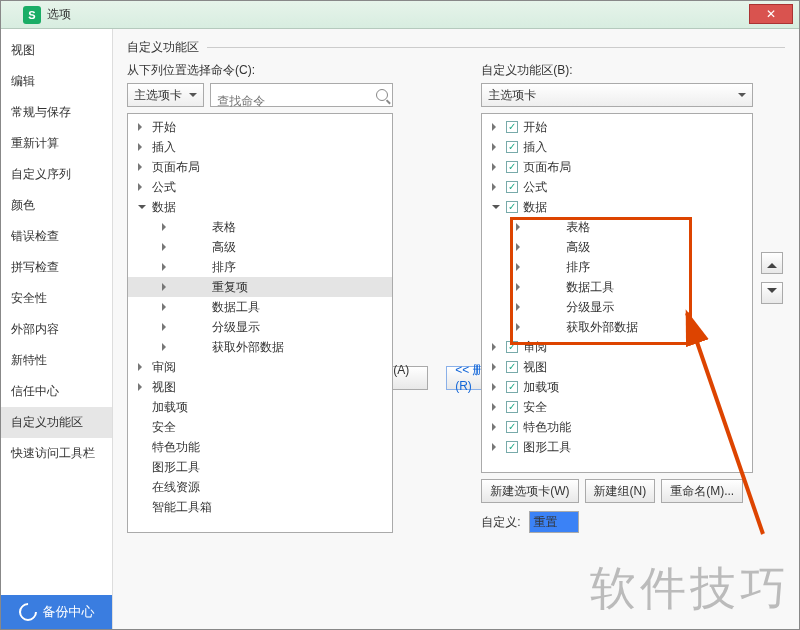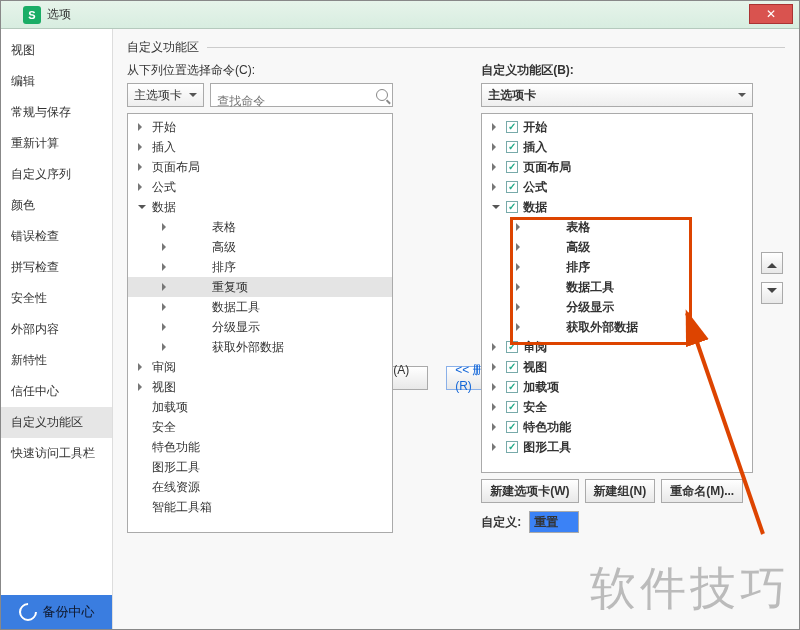--- a/index.html
+++ b/index.html
@@ -7,29 +7,29 @@
   .window { position:absolute; top:0; left:0; width:800px; height:630px; background:#f8f8f8; border:1px solid #888; }
   .titlebar { height:28px; background:linear-gradient(#e6f4ea,#d8ede0); display:flex; align-items:center; padding:0 22px; border-bottom:1px solid #b5c9bd; position:relative;}
   .titlebar .logo { width:18px; height:18px; background:#1aad66; border-radius:3px; margin-right:6px; display:inline-flex; align-items:center; justify-content:center; color:#fff; font-size:11px; font-weight:bold;}
   .logo::after{content:"S";}
   .titlebar .title { font-size:12px; color:#333; }
   .close-btn { position:absolute; right:6px; top:3px; width:44px; height:20px; background:#d9534f; border:1px solid #a33; color:#fff; display:flex; align-items:center; justify-content:center; font-size:12px; cursor:pointer;}
   .body { display:flex; height:calc(100% - 28px); }
   .sidebar { width:112px; background:#fff; border-right:1px solid #ddd; padding-top:6px; display:flex; flex-direction:column; }
   .side-item { padding:7px 10px; font-size:12px; color:#333; cursor:pointer; }
   .side-item.active { background:#e6e6e6; }
-  .backup-btn { margin-top:auto; height:34px; background:#3a7de0; color:#0f172a; display:flex; align-items:center; justify-content:center; font-size:13px; gap:6px; cursor:pointer;}
+  .backup-btn { margin-top:auto; height:34px; background:#3a7de0; color:#ffffff; display:flex; align-items:center; justify-content:center; font-size:13px; gap:6px; cursor:pointer;}
   .backup-btn::before { content:""; width:14px; height:14px; border:2px solid #fff; border-radius:50%; border-top-color:transparent; transform:rotate(45deg);}
   .main { flex:1; padding:10px 14px 10px 14px; overflow:hidden; font-size:12px; color:#333; position:relative;}
   .section-title { font-size:12px; color:#333; margin-bottom:2px; display:flex; align-items:center; }
   .section-title::after { content:""; flex:1; height:1px; background:#ccc; margin-left:8px; }
   .cols { display:flex; gap:8px; margin-top:6px; }
   .col-left { width:270px; }
   .col-mid { width:72px; display:flex; flex-direction:row; align-items:center; justify-content:center; gap:18px; padding-top:160px;}
-  .col-right { width:276px;font-weight:bold; }
+  .col-right { width:276px; }
   .col-arrows { width:24px; padding-top:190px; display:flex; flex-direction:column; gap:8px; }
   .lbl { font-size:12px; margin-bottom:4px; }
   .row { display:flex; gap:6px; margin-bottom:6px;}
   .combo { flex:1; height:24px; border:1px solid #aaa; background:linear-gradient(#fff,#eee); display:flex; align-items:center; padding:0 6px; font-size:12px; position:relative; cursor:pointer;}
   .combo::after { content:""; position:absolute; right:6px; top:9px; border:4px solid transparent; border-top-color:#555;}
   .search { flex:0 0 92px; height:24px; border:1px solid #aaa; background:#fff; display:flex; align-items:center; padding:0 4px;}
   .search input { border:none; outline:none; flex:1; font-size:12px; color:#888; background:transparent;margin-top:12px;}
   .search .mag { width:12px;height:12px;border:1.5px solid #888;border-radius:50%;position:relative; margin-left:2px;}
   .search .mag::after{content:"";position:absolute;width:5px;height:1.5px;background:#888;right:-4px;bottom:-2px;transform:rotate(45deg);}
   .tree { border:1px solid #aaa; background:#fff; height:420px; overflow-y:auto; overflow-x:hidden; padding:3px 0; position:relative;}

